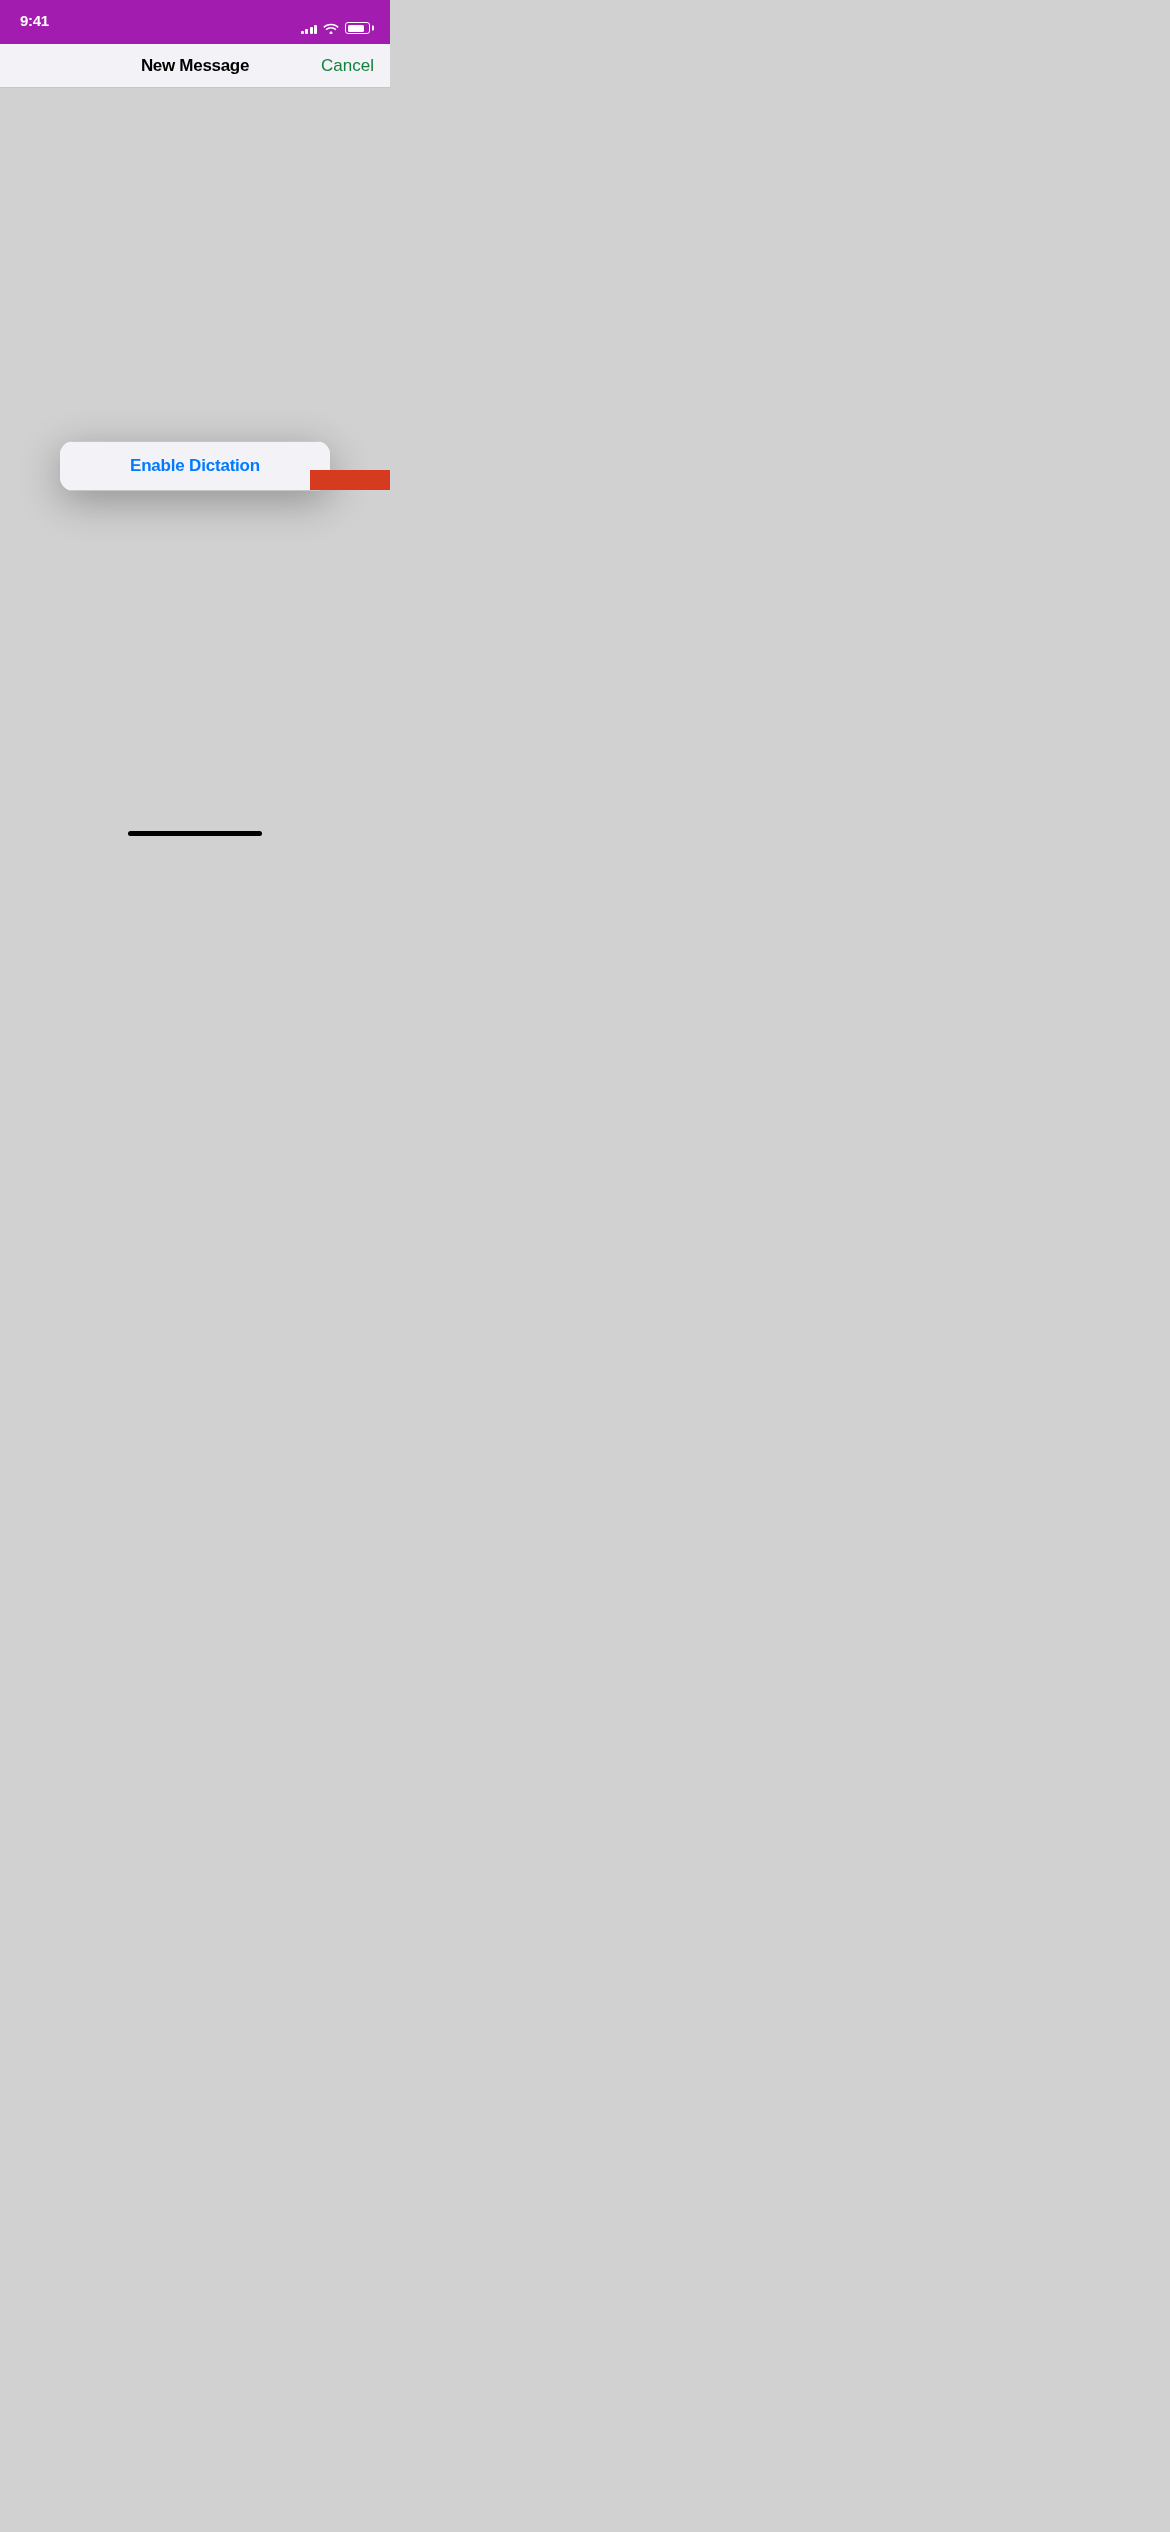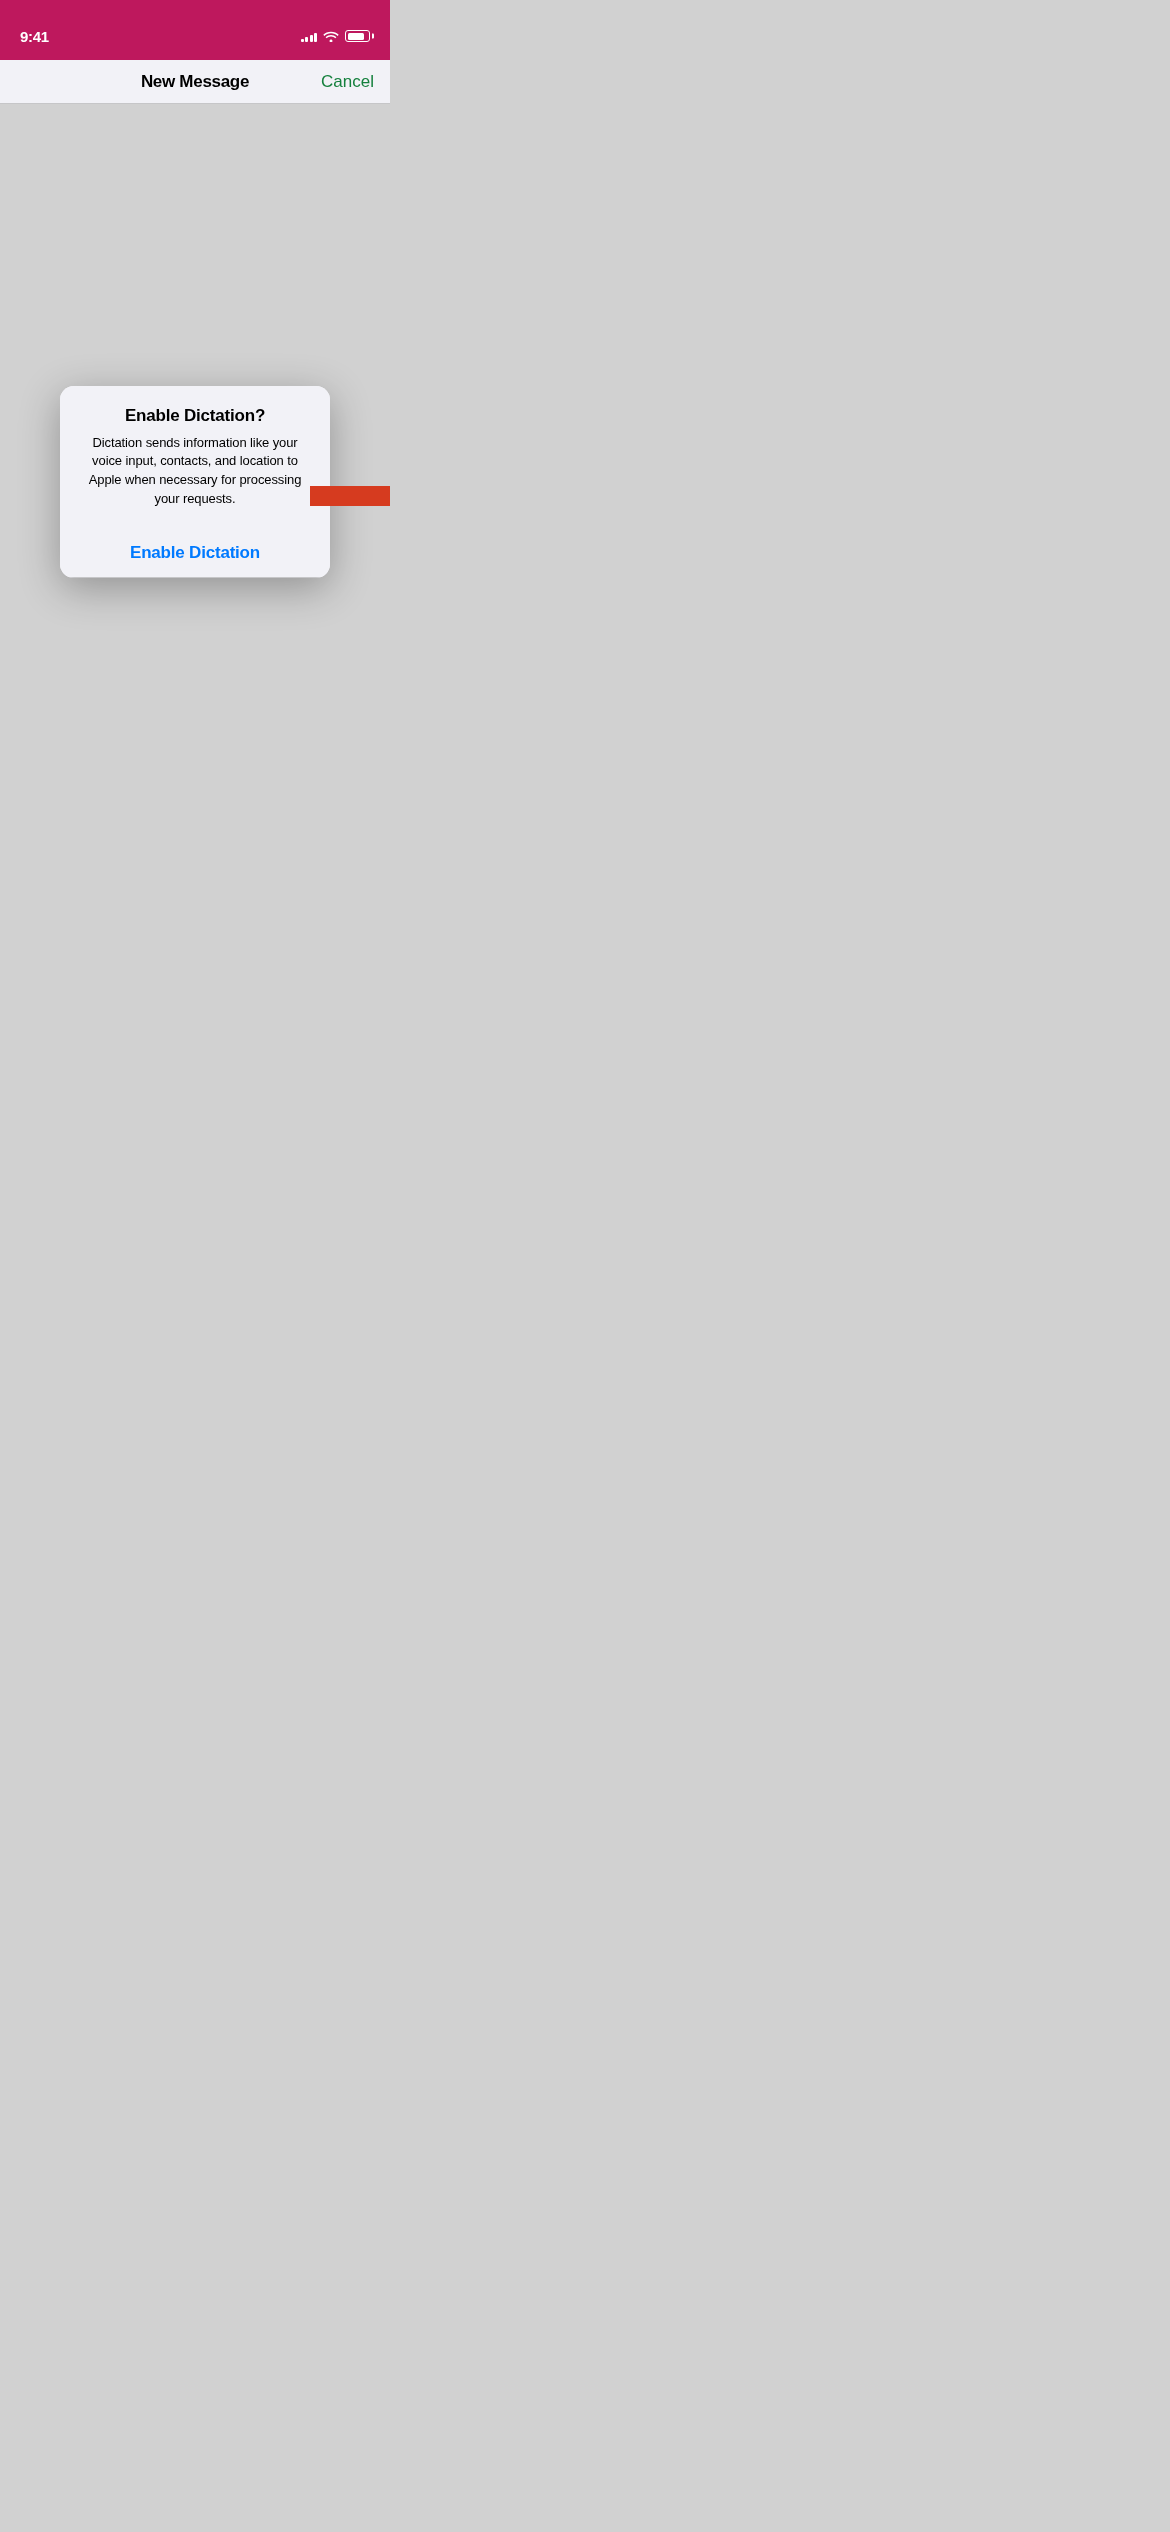--- a/index.html
+++ b/index.html
@@ -10,24 +10,23 @@
       height: 844px;
       background: #d1d1d1;
       font-family: -apple-system, 'SF Pro Display', 'Helvetica Neue', Arial, sans-serif;
       overflow: hidden;
       position: relative;
     }
 
     
     .status-bar {
       width: 100%;
-      height: 60px;
-      background: #be185d;
-      display: flex;
-      align-items: center;
+      height: 44px;
+      background: #a21caf;
+      display: flex;
       justify-content: space-between;
       padding: 12px 20px 0 20px;
       position: relative;
       z-index: 10;
     }
 
     .status-time {
       color: #fff;
       font-size: 15px;
       font-weight: 600;
@@ -253,24 +252,20 @@
     <span class="nav-title">New Message</span>
     <span class="nav-cancel">Cancel</span>
   </div>
 
 
   <div class="body-area">
     <div class="dialog-wrapper">
       <div class="dialog-position">
 
         <div class="alert-dialog">
-          <div class="alert-content">
-            <div class="alert-title">Enable Dictation?</div>
-            <div class="alert-message">Dictation sends information like your voice input, contacts, and location to Apple when necessary for processing your requests.</div>
-          </div>
           <div class="alert-divider"></div>
           <button class="alert-button bold">Enable Dictation</button>
           <div class="alert-divider"></div>
           <div class="alert-divider"></div>
         </div>
 
         <svg style="position:absolute; right:-160px; top:50%; transform:translateY(-30%); width:180px; height:70px; pointer-events:none;" viewBox="0 0 180 70" fill="none">
 
           <polygon points="180,10 180,60 60,35" fill="#d63b1f"></polygon>
           <rect x="0" y="25" width="110" height="20" fill="#d63b1f"></rect>

